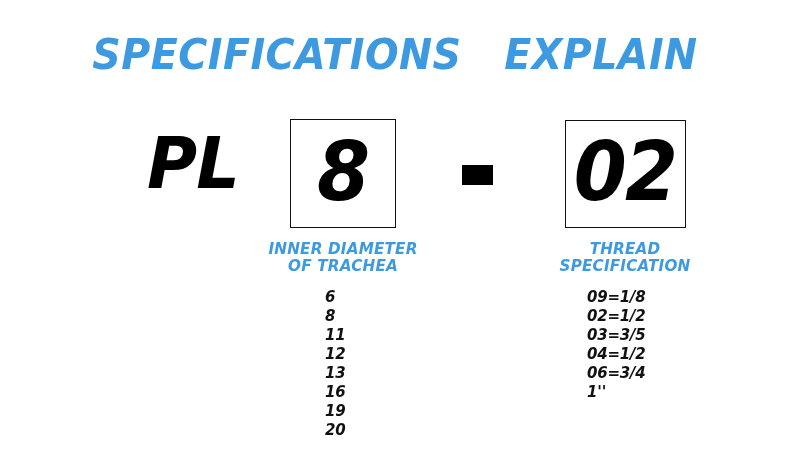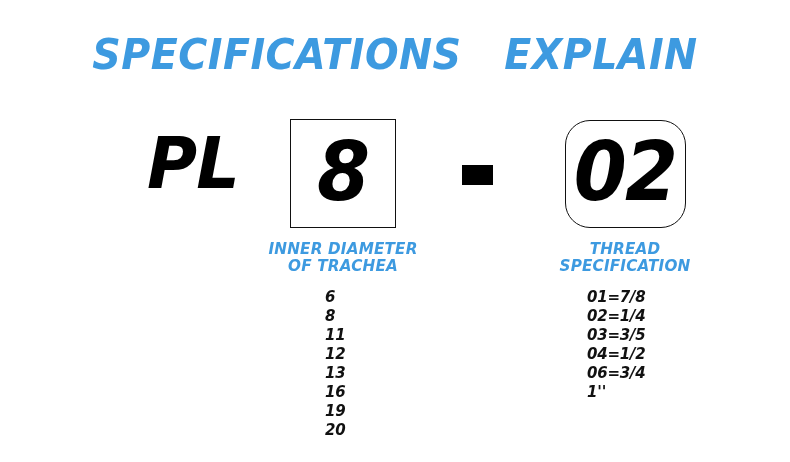--- a/index.html
+++ b/index.html
@@ -83,21 +83,20 @@
     left: 290px;
     top: 9px;
     width: 106px;
     height: 109px;
   }
   #box-thread {
     left: 565px;
     top: 10px;
     width: 121px;
     height: 108px;
-    border-radius: 25px;
   }
 
   .dash {
     position: absolute;
     left: 462px;
     top: 55px;
     width: 31px;
     height: 20px;
     background: #000000;
   }
@@ -183,21 +182,21 @@
       <span class="item">8</span>
       <span class="item">11</span>
       <span class="item">12</span>
       <span class="item">13</span>
       <span class="item">16</span>
       <span class="item">19</span>
       <span class="item">20</span>
     </div>
 
   <div class="value-list" id="list-thread">
-      <span class="item">01=7/8</span>
-      <span class="item">02=1/4</span>
+      <span class="item">09=1/8</span>
+      <span class="item">02=1/2</span>
       <span class="item">03=3/5</span>
       <span class="item">04=1/2</span>
       <span class="item">06=3/4</span>
       <span class="item">1''</span>
     </div>
 
 </div>
 
 </body></html>

